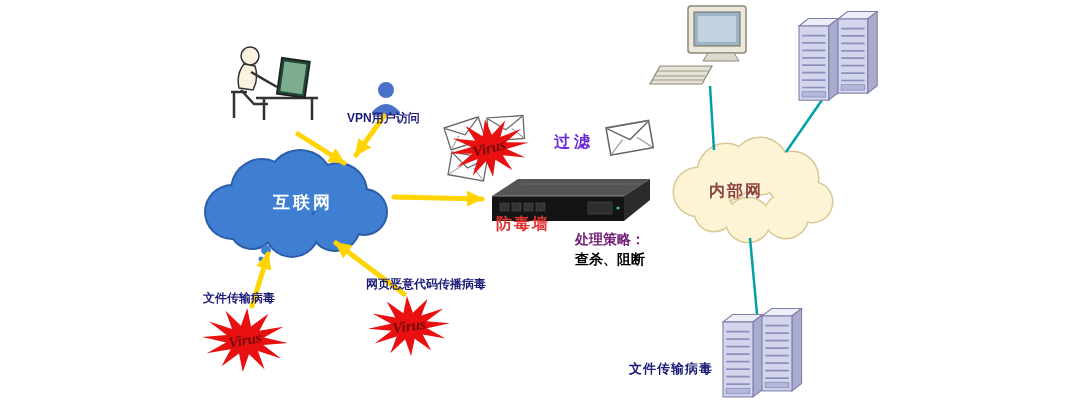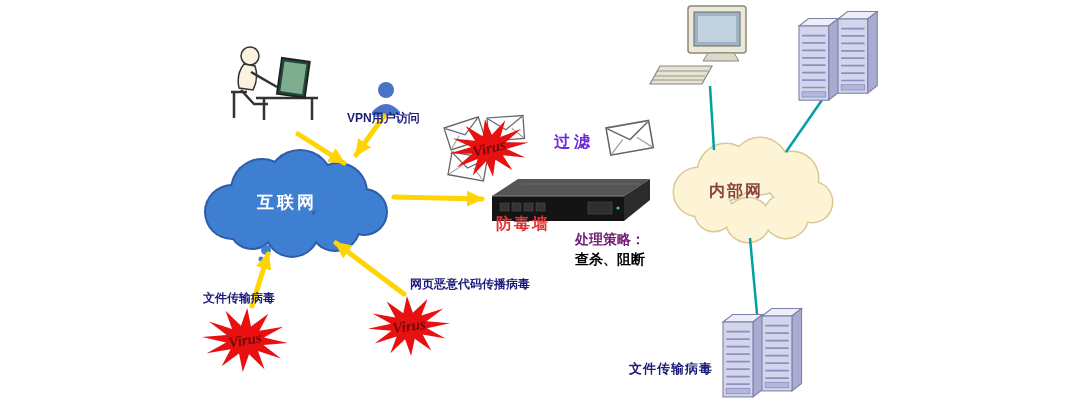--- a/index.html
+++ b/index.html
@@ -2,28 +2,28 @@
 <html><head>
 <meta charset="utf-8">
 <style>
   html,body{margin:0;padding:0;background:#fff;}
   .stage{position:relative;width:1080px;height:408px;background:#ffffff;overflow:hidden;
          font-family:"Liberation Sans",sans-serif;}
   .stage svg{position:absolute;left:0;top:0;}
   .lbl{position:absolute;font-weight:bold;color:#1b1b78;white-space:nowrap;}
   .lbl-hacker{left:197px;top:119px;font-size:13px;letter-spacing:1px;}
   .lbl-vpn{left:347px;top:110px;font-size:12px;}
-  .lbl-internet{left:257px;top:191px;font-size:17px;color:#ffffff;letter-spacing:3px;}
+  .lbl-internet{left:273px;top:191px;font-size:17px;color:#ffffff;letter-spacing:3px;}
   .lbl-filter{left:554px;top:132px;font-size:16px;color:#6d28d9;letter-spacing:4px;}
   .lbl-firewall{left:496px;top:214px;font-size:16px;color:#e23333;letter-spacing:2px;}
   .lbl-policy-title{left:575px;top:231px;font-size:14px;color:#701a75;}
   .lbl-policy-actions{left:575px;top:251px;font-size:14px;color:#000000;}
   .lbl-internal{left:709px;top:181px;font-size:16px;color:#8b4040;letter-spacing:2px;}
   .lbl-file-virus{left:203px;top:290px;font-size:12px;text-align:center;}
-  .lbl-web-virus{left:366px;top:276px;font-size:12px;margin-left:44px;}
+  .lbl-web-virus{left:366px;top:276px;font-size:12px;}
   .lbl-servers{left:629px;top:360px;font-size:13px;letter-spacing:1px;}
   .virus-text{font-family:"Liberation Serif",serif;font-style:italic;font-weight:bold;
               font-size:15px;fill:#6d0b0b;}
 </style>
 </head>
 <body>
 
 <div class="stage">
 
 <svg width="1080" height="408" viewBox="0 0 1080 408">

